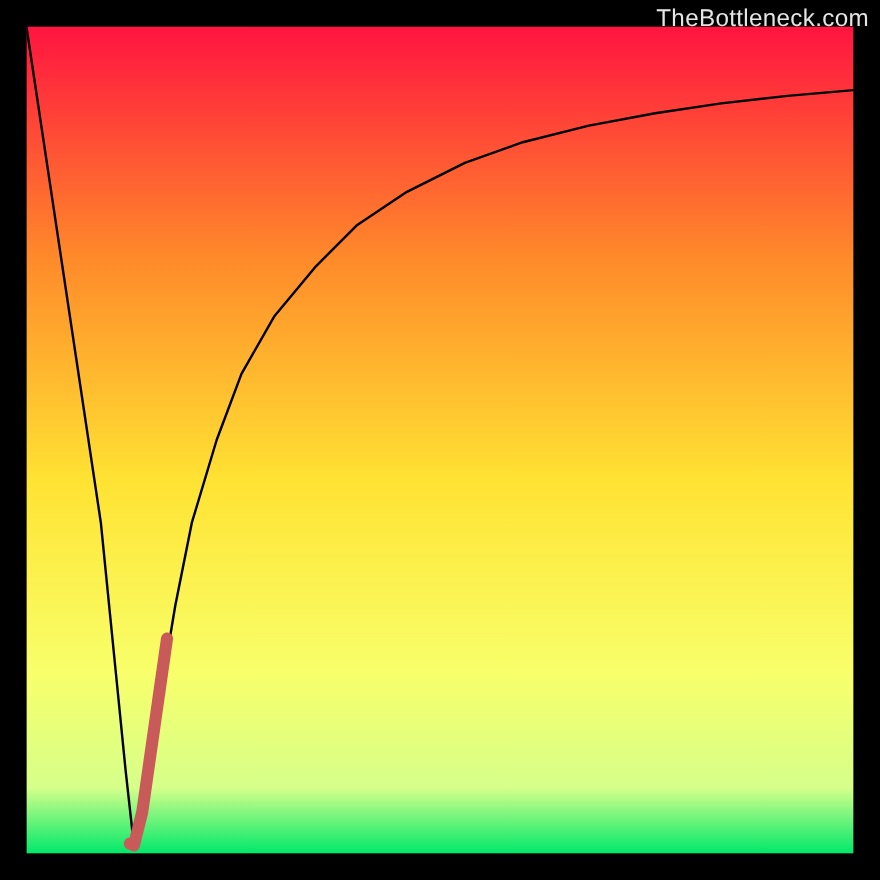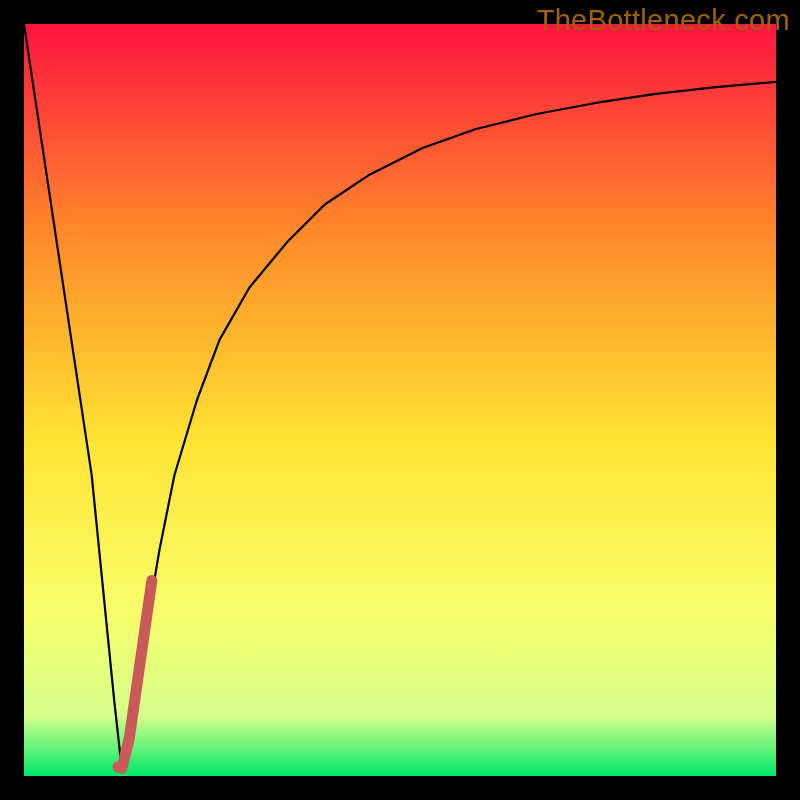--- a/index.html
+++ b/index.html
@@ -8,22 +8,22 @@
   height: 800px;
   background: #000;
   font-family: Arial, Helvetica, sans-serif;
   position: relative;
   overflow: hidden;
 }
 .watermark {
   position: absolute;
   top: 4px;
   right: 10px;
-  color: #a16207;
-  font-size: 29px;
+  color: #e5e5e5;
+  font-size: 22px;
   font-weight: 500;
   z-index: 10;
   letter-spacing: 0.3px;
 }
 .plot-area {
   position: absolute;
   left: 24px;
   top: 24px;
   width: 752px;
   height: 752px;

